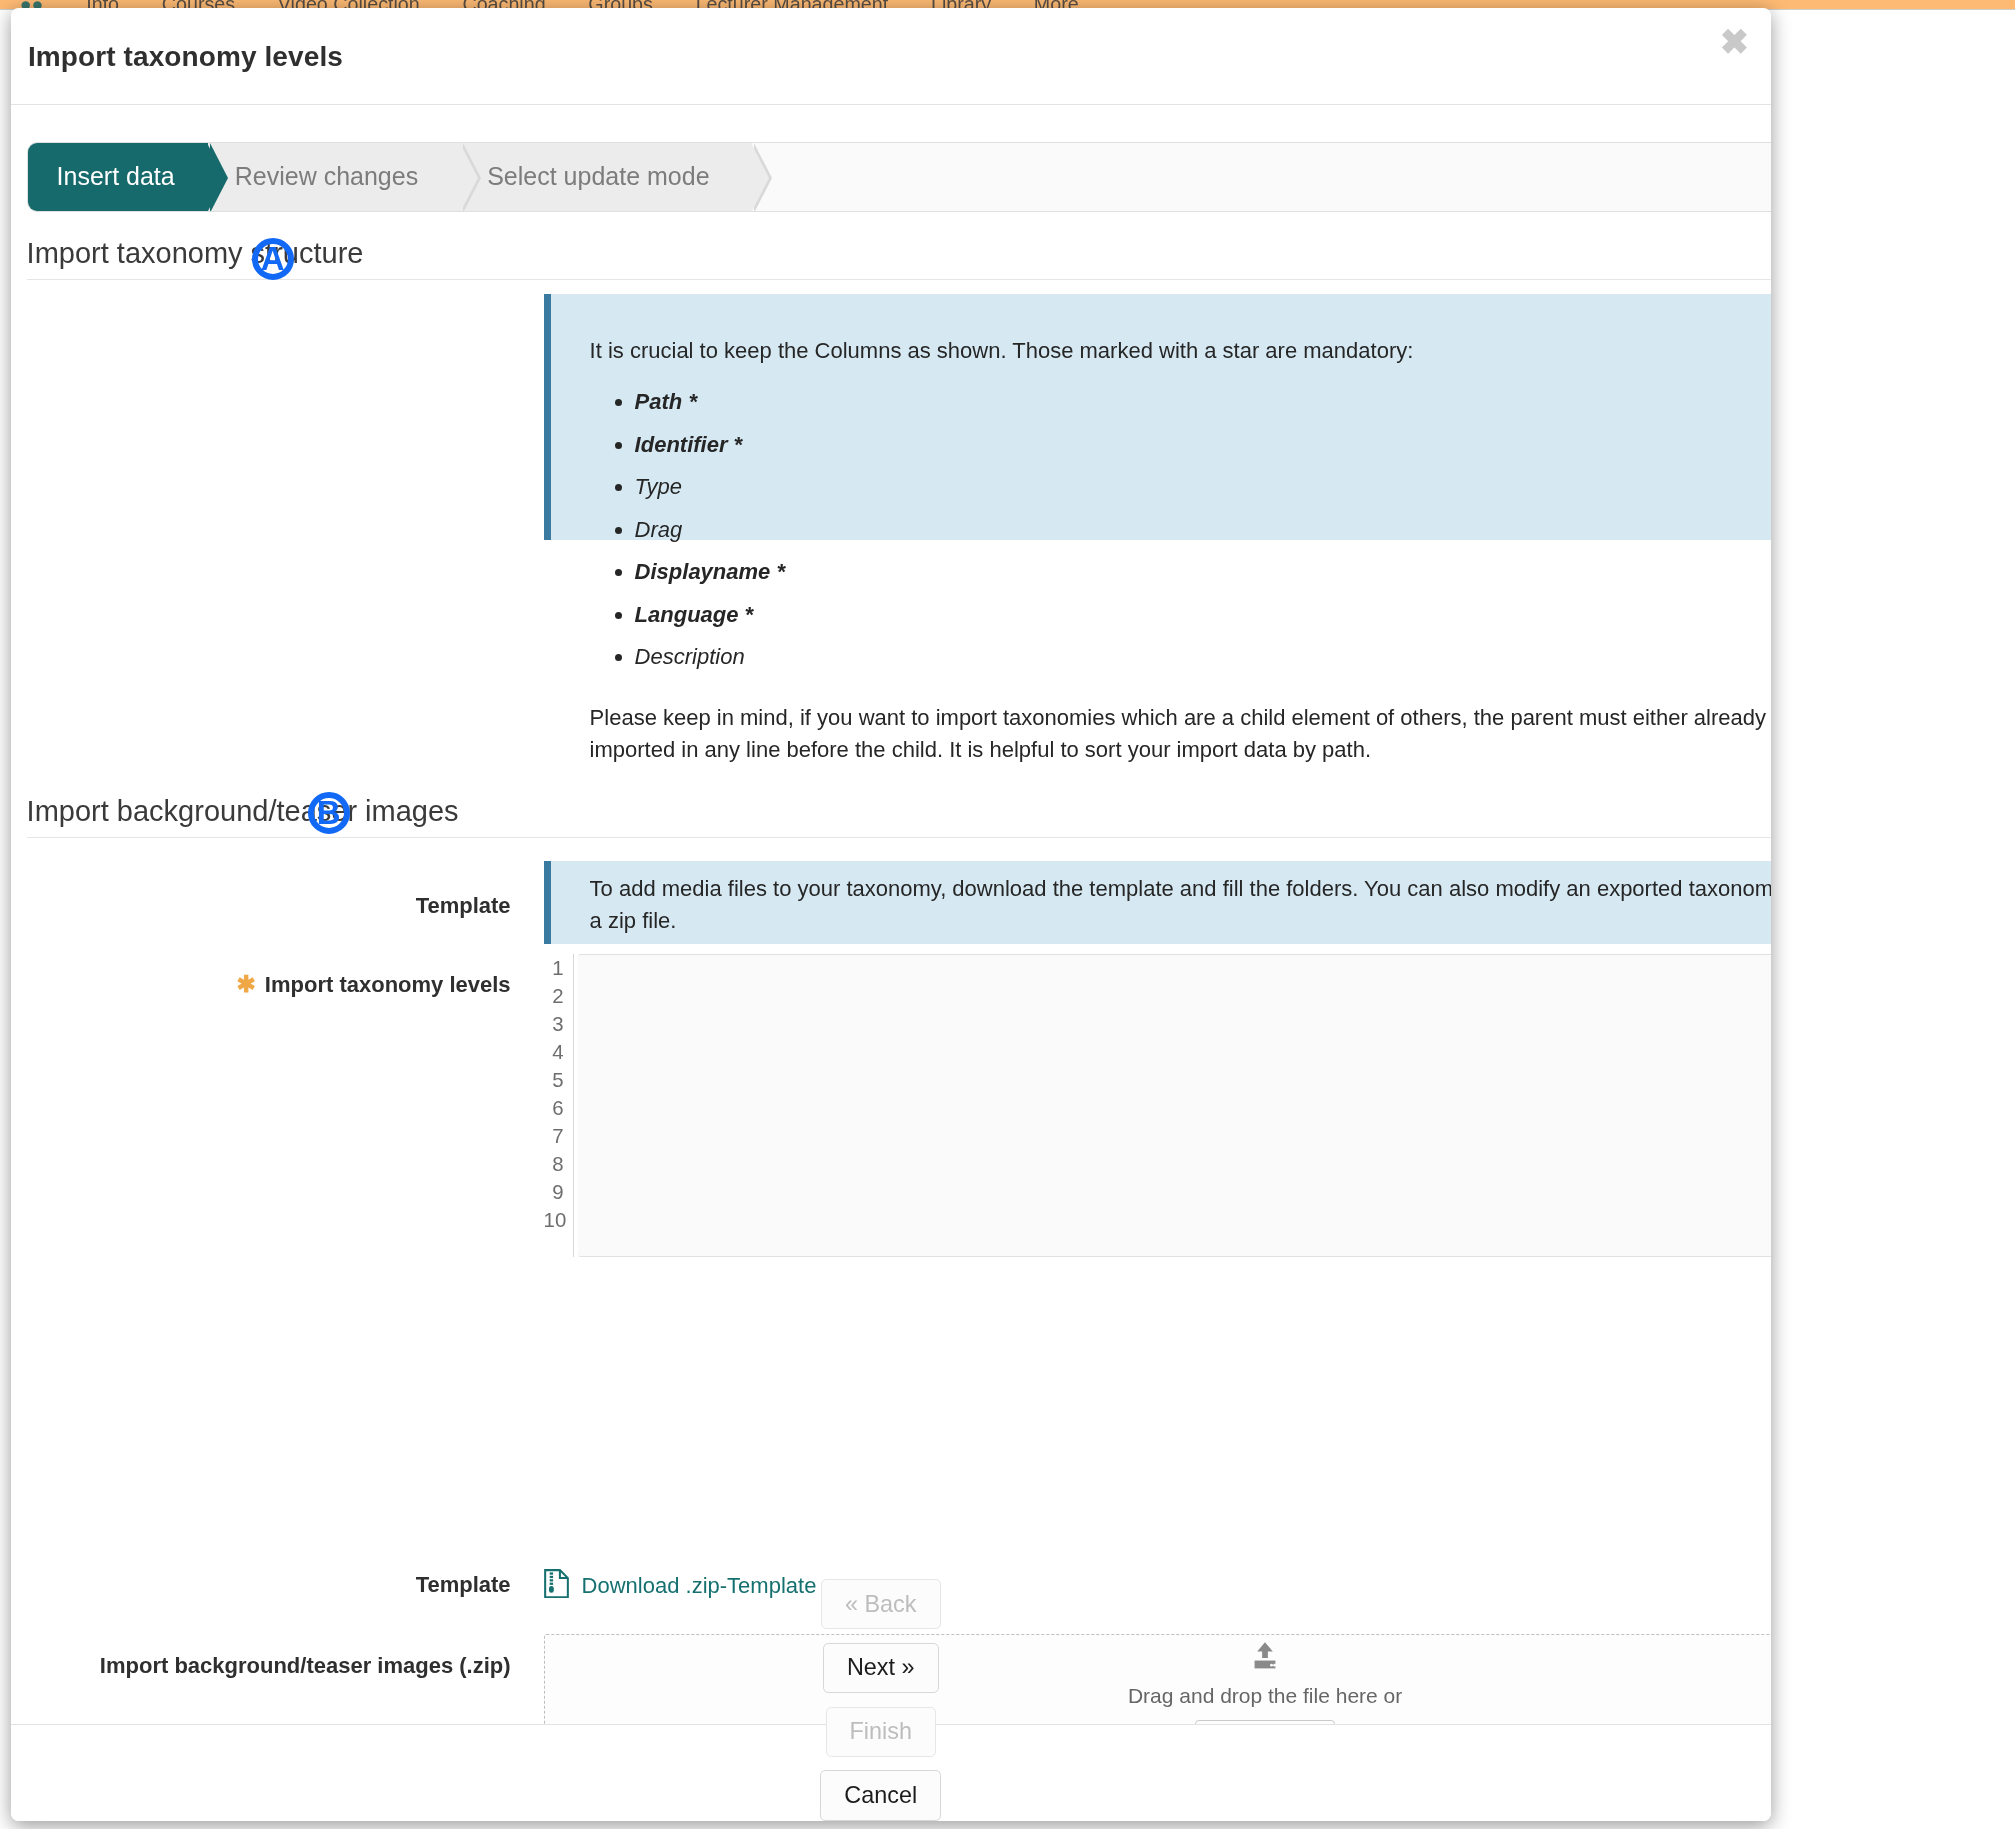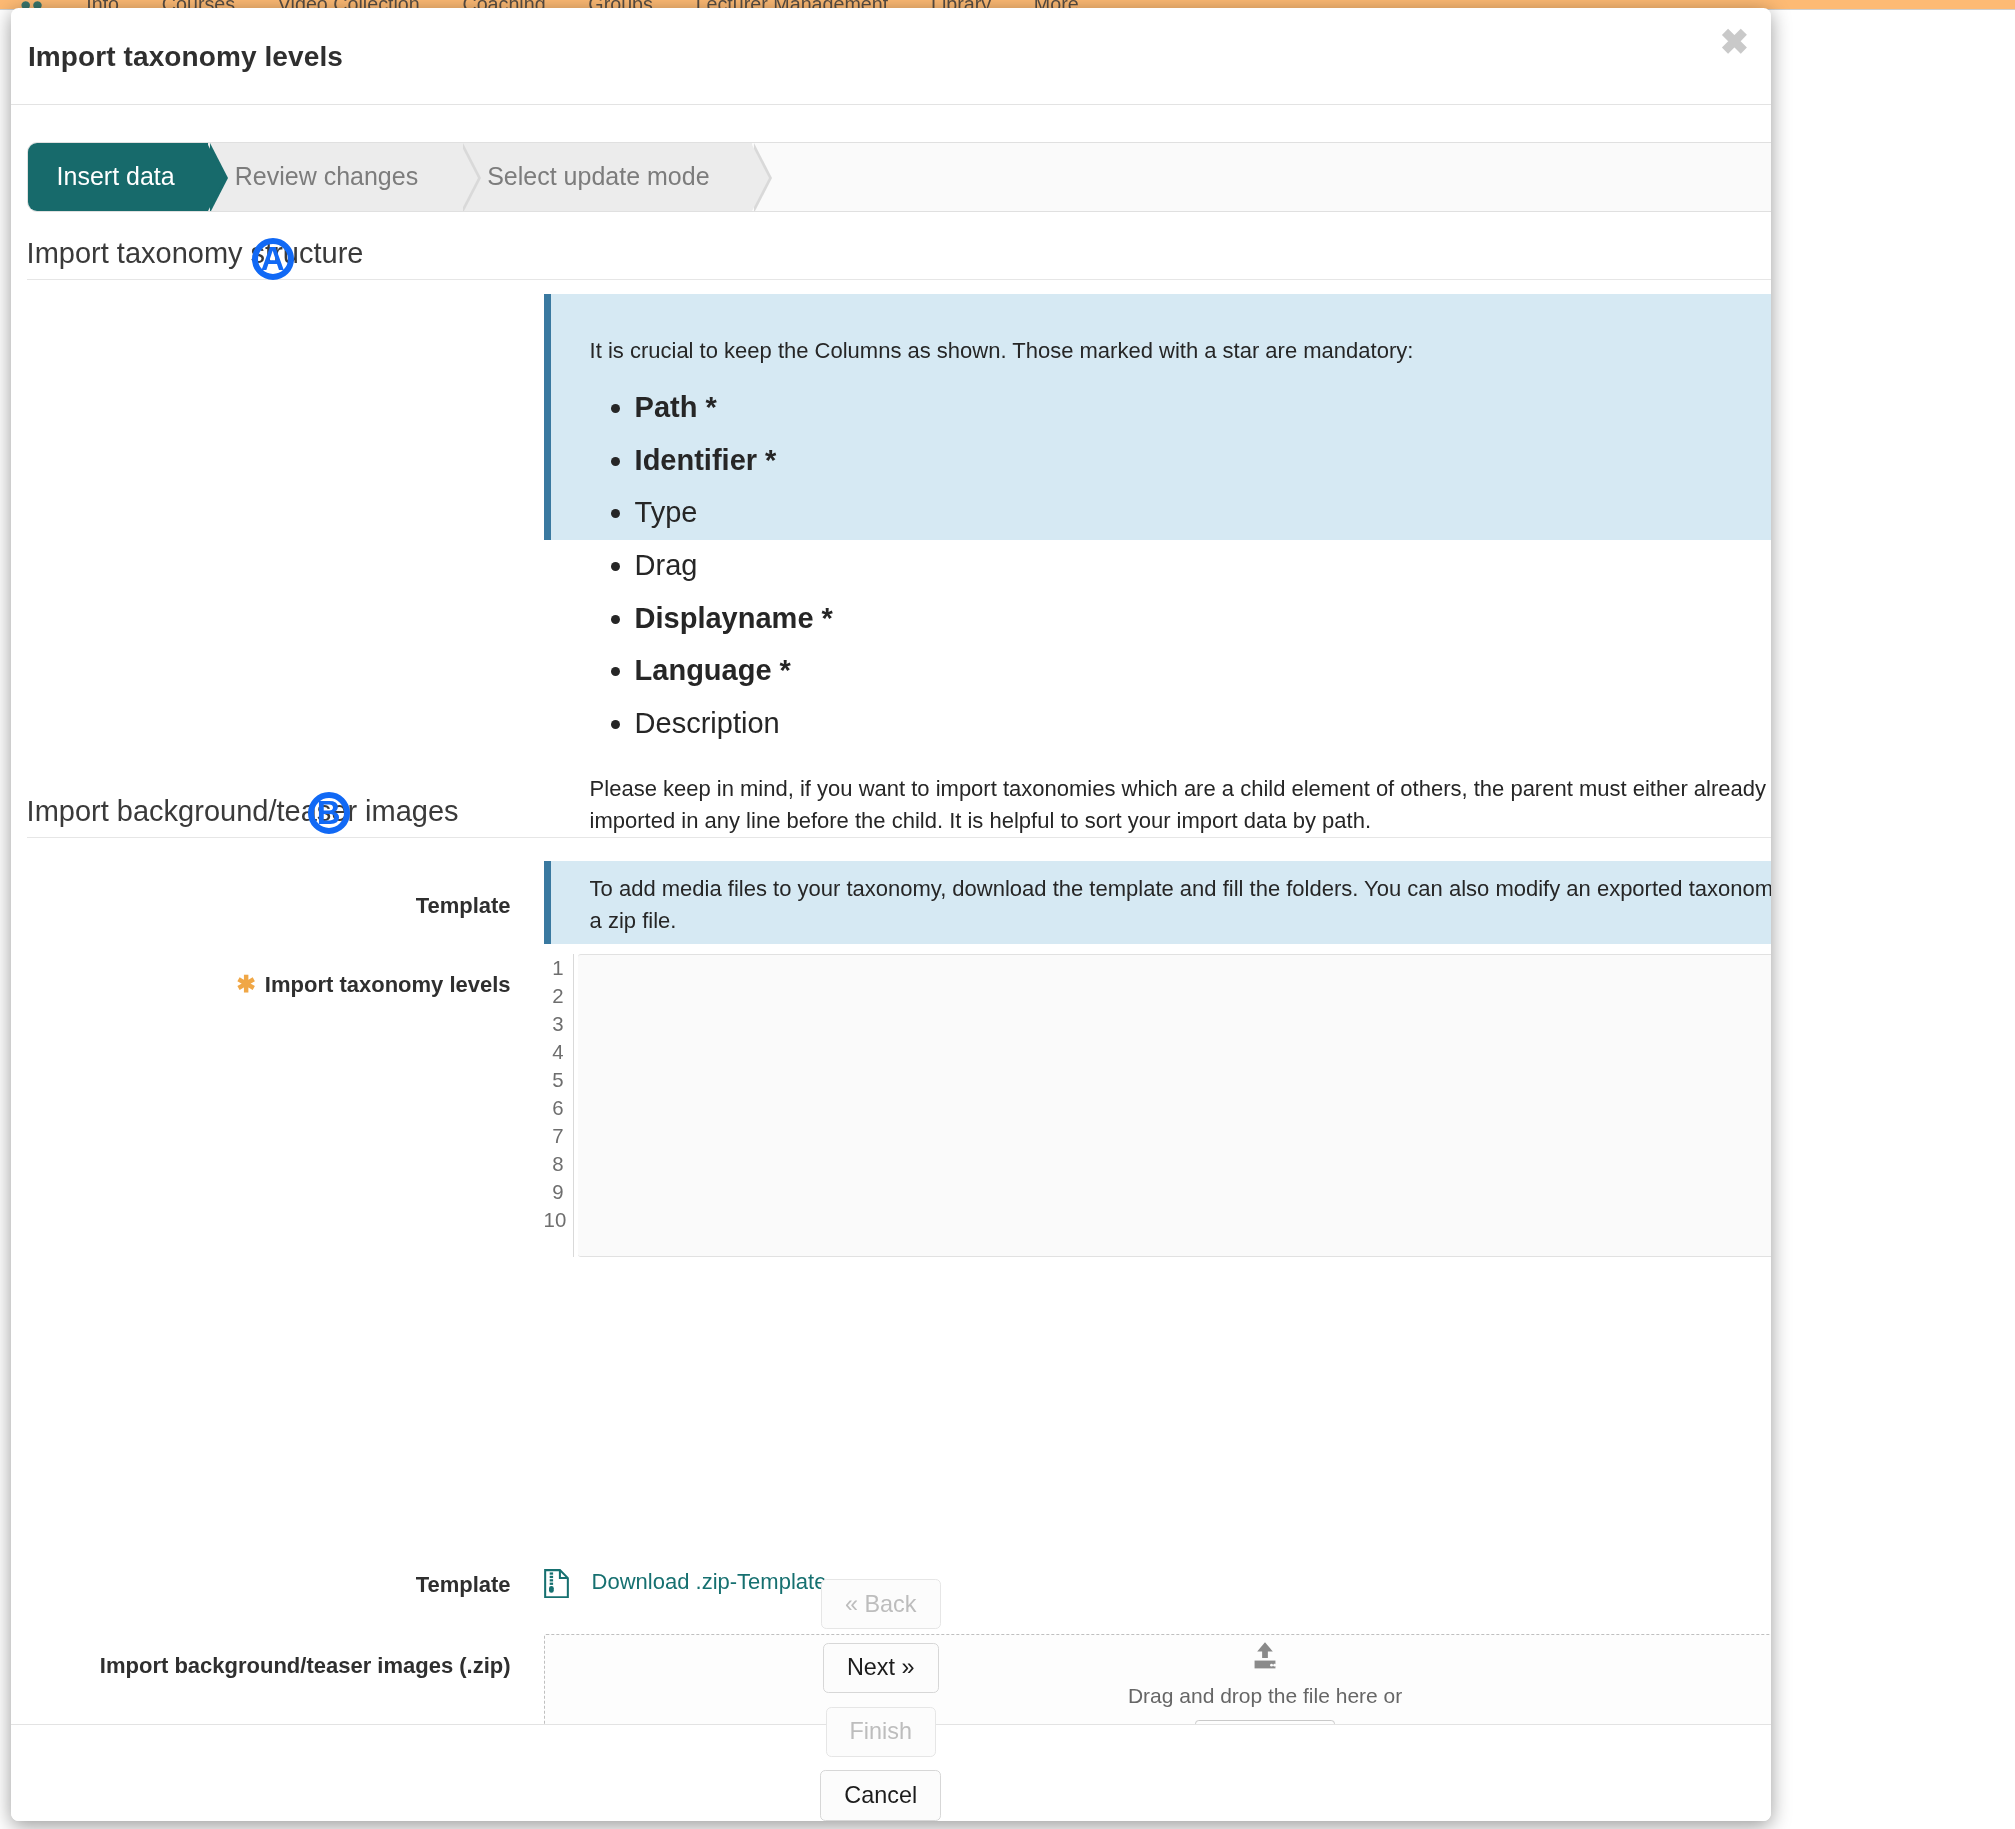--- a/index.html
+++ b/index.html
@@ -129,37 +129,37 @@
     border-left: 7.6px solid #3a79a0;
     padding: 35px 33px 30px 33px;
     font-size: 22px; color: #262626; line-height: 1.45;
   }
   .info-box p { margin: 6px; }
   .info-box ul {
     margin: 19.7px 0 19.7px 0;
     padding-left: 51px;
     list-style: disc;
   }
-  .info-box li { margin: 0 0 10.6px 0; font-size: 29px; }
+  .info-box li { margin: 0 0 10.6px 0; font-size: 22px; font-style: italic; }
   .info-box li.req { font-weight: bold; }
   .info-box .para2 { margin-top: 29px; }
 
   
   .form-label {
     position: absolute;
     text-align: right;
     font-size: 22px; font-weight: bold; color: #2f2f2f;
   }
   .req-star {
     color: #f0a746; font-size: 23px; font-weight: bold;
     margin-right: 9px;
   }
   .dl-link {
     position: absolute;
-    display: flex; align-items: flex-start; gap: 23px;
+    display: flex; align-items: center; gap: 13px;
     color: #167070; font-size: 22px; cursor: pointer;
   }
   .dl-link .txt { color: #167070; }
 
   
   .editor-wrap {
     position: absolute;
     display: flex;
   }
   .gutter {

